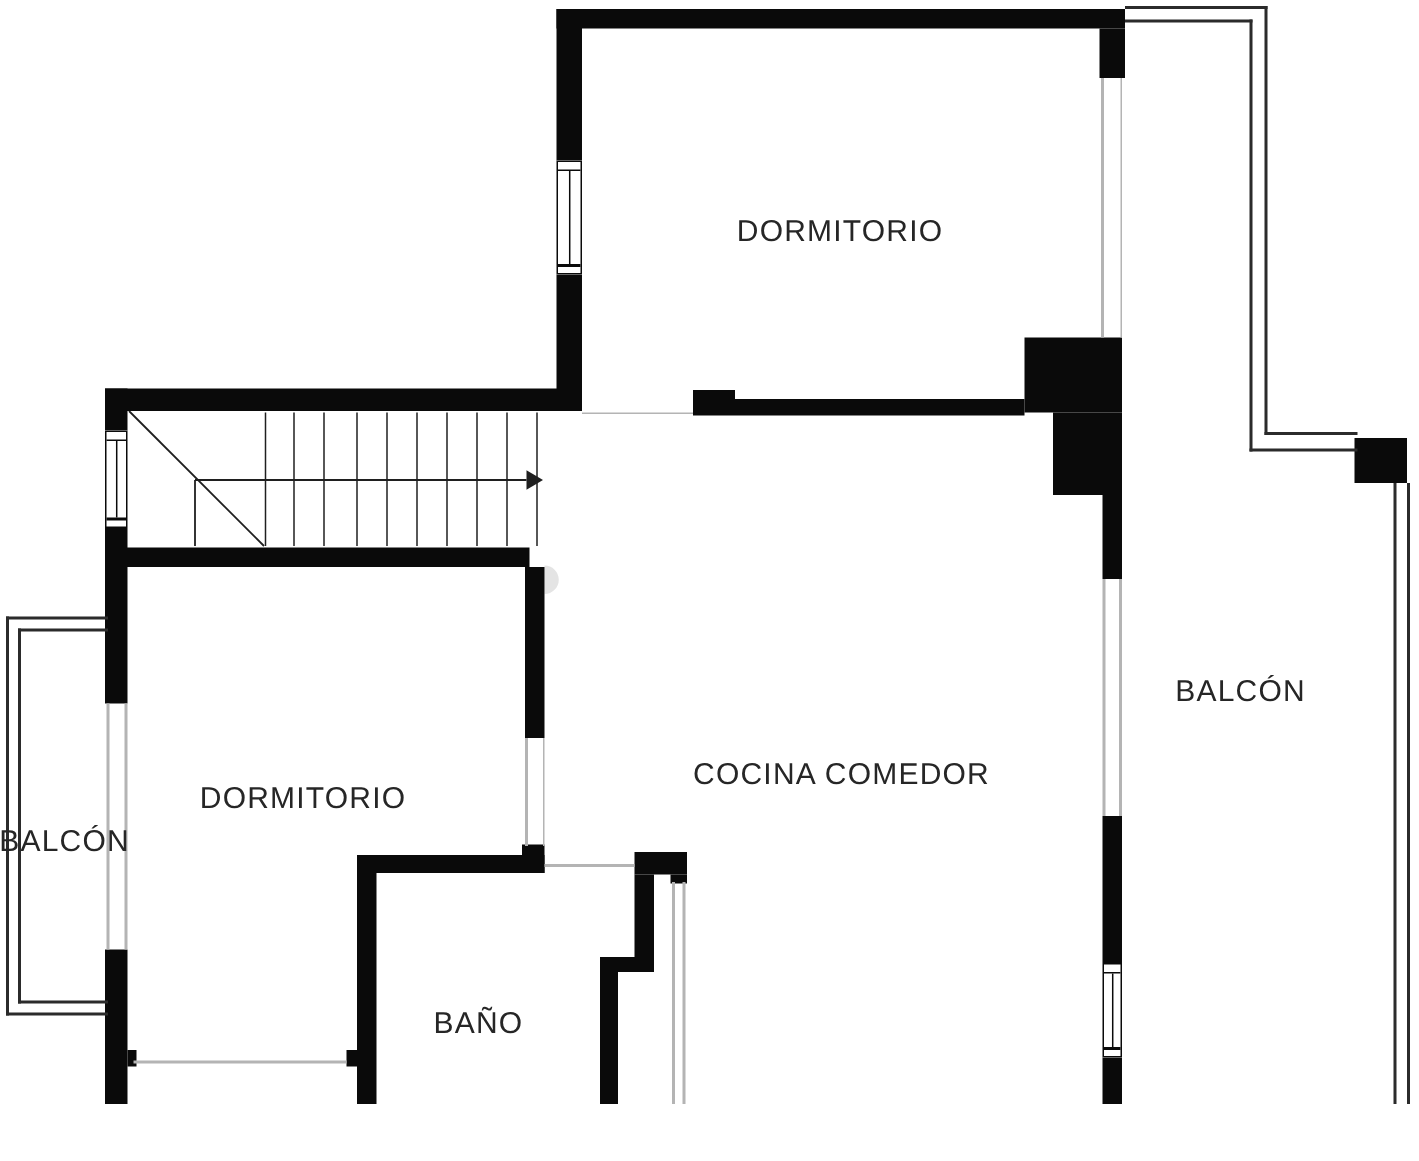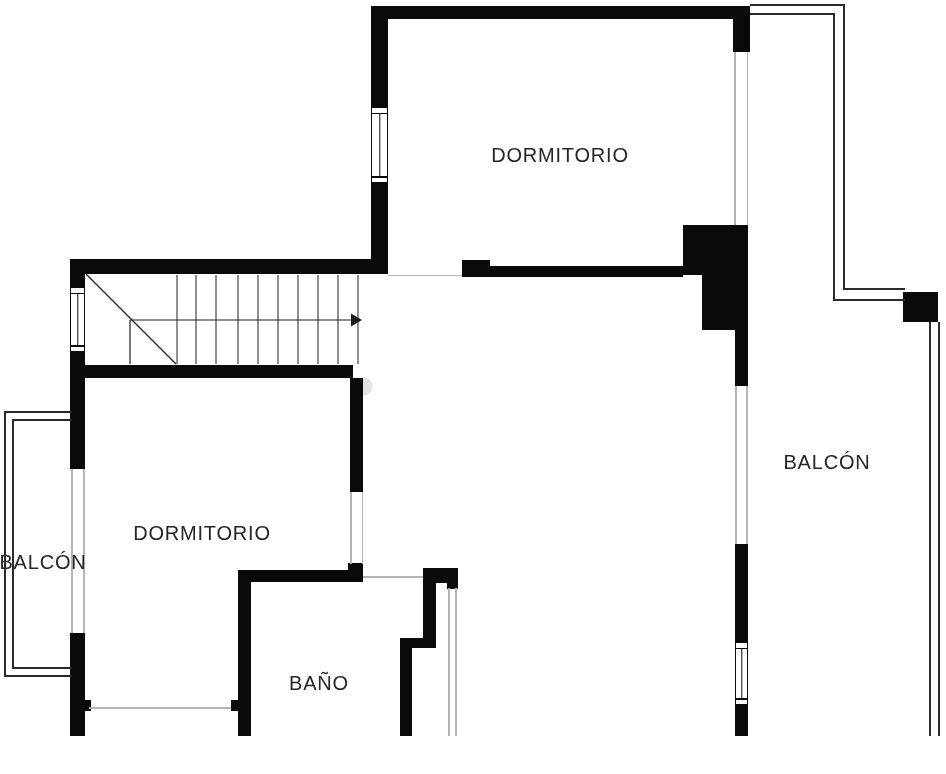--- a/index.html
+++ b/index.html
@@ -102,16 +102,17 @@
       <div class="win-center"></div>
     </div>
     <div class="window" style="left: 371px; top: 107px; width: 17px; height: 76px;">
       <div class="win-center"></div>
     </div>
     <div class="window" style="left: 735px; top: 642px; width: 13px; height: 63px;">
       <div class="win-center"></div>
     </div>
     <div class="room-label" style="left: 560px; top: 155px;">DORMITORIO</div>
     <div class="room-label" style="left: 202px; top: 533px;">DORMITORIO</div>
+    <div class="room-label" style="left: 561px; top: 517px;">COCINA COMEDOR</div>
     <div class="room-label" style="left: 319px; top: 683px;">BAÑO</div>
     <div class="room-label" style="left: 43px; top: 562px;">BALCÓN</div>
     <div class="room-label" style="left: 827px; top: 462px;">BALCÓN</div>
   </div>
 
 </body></html>

